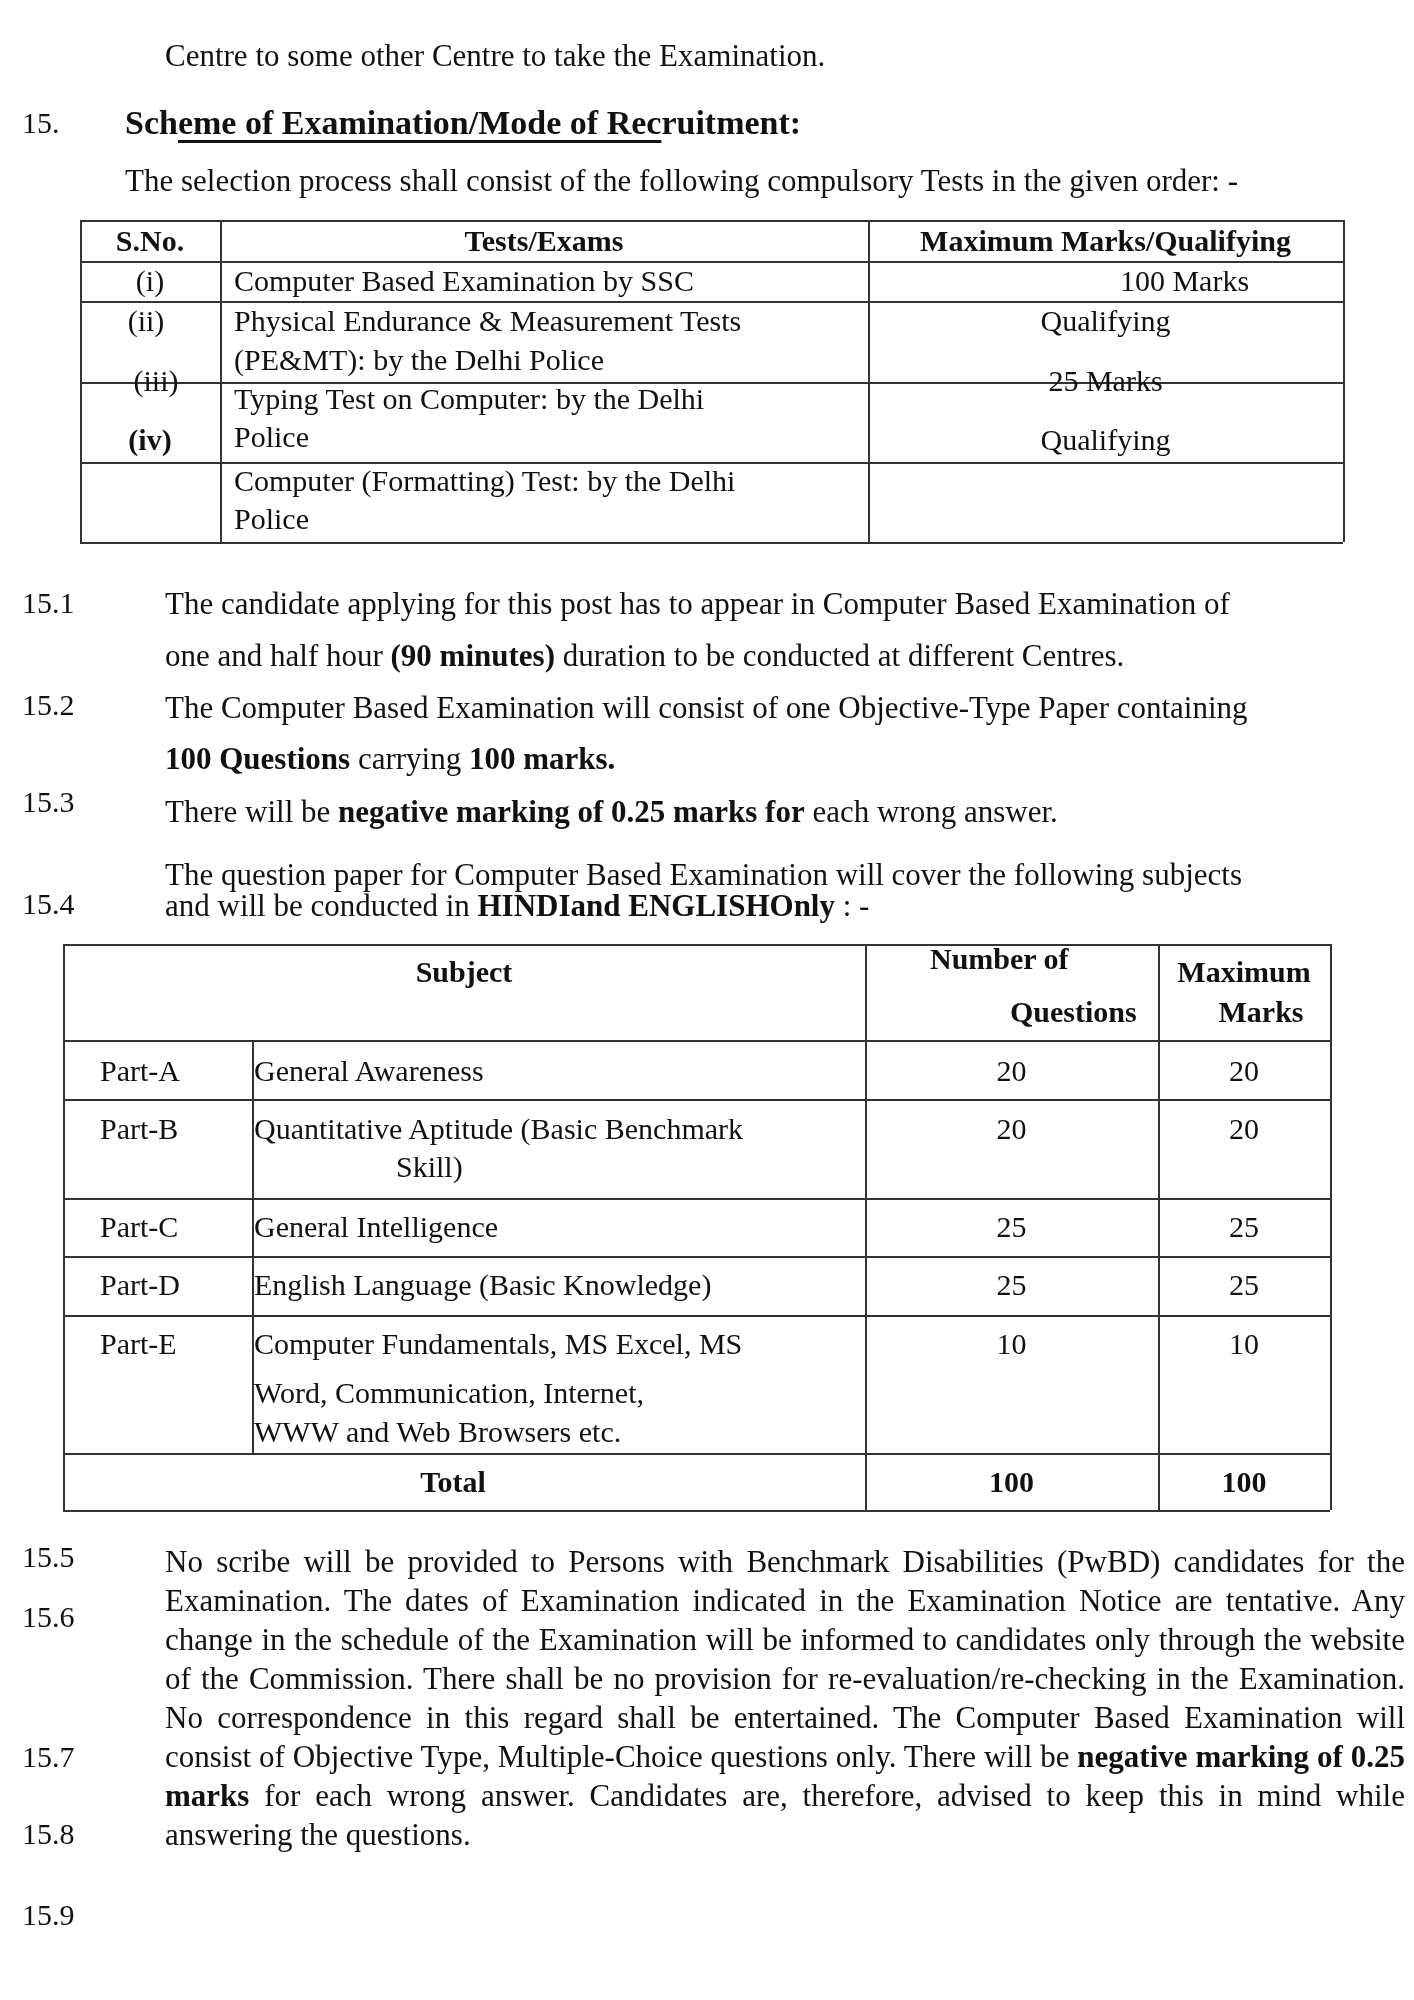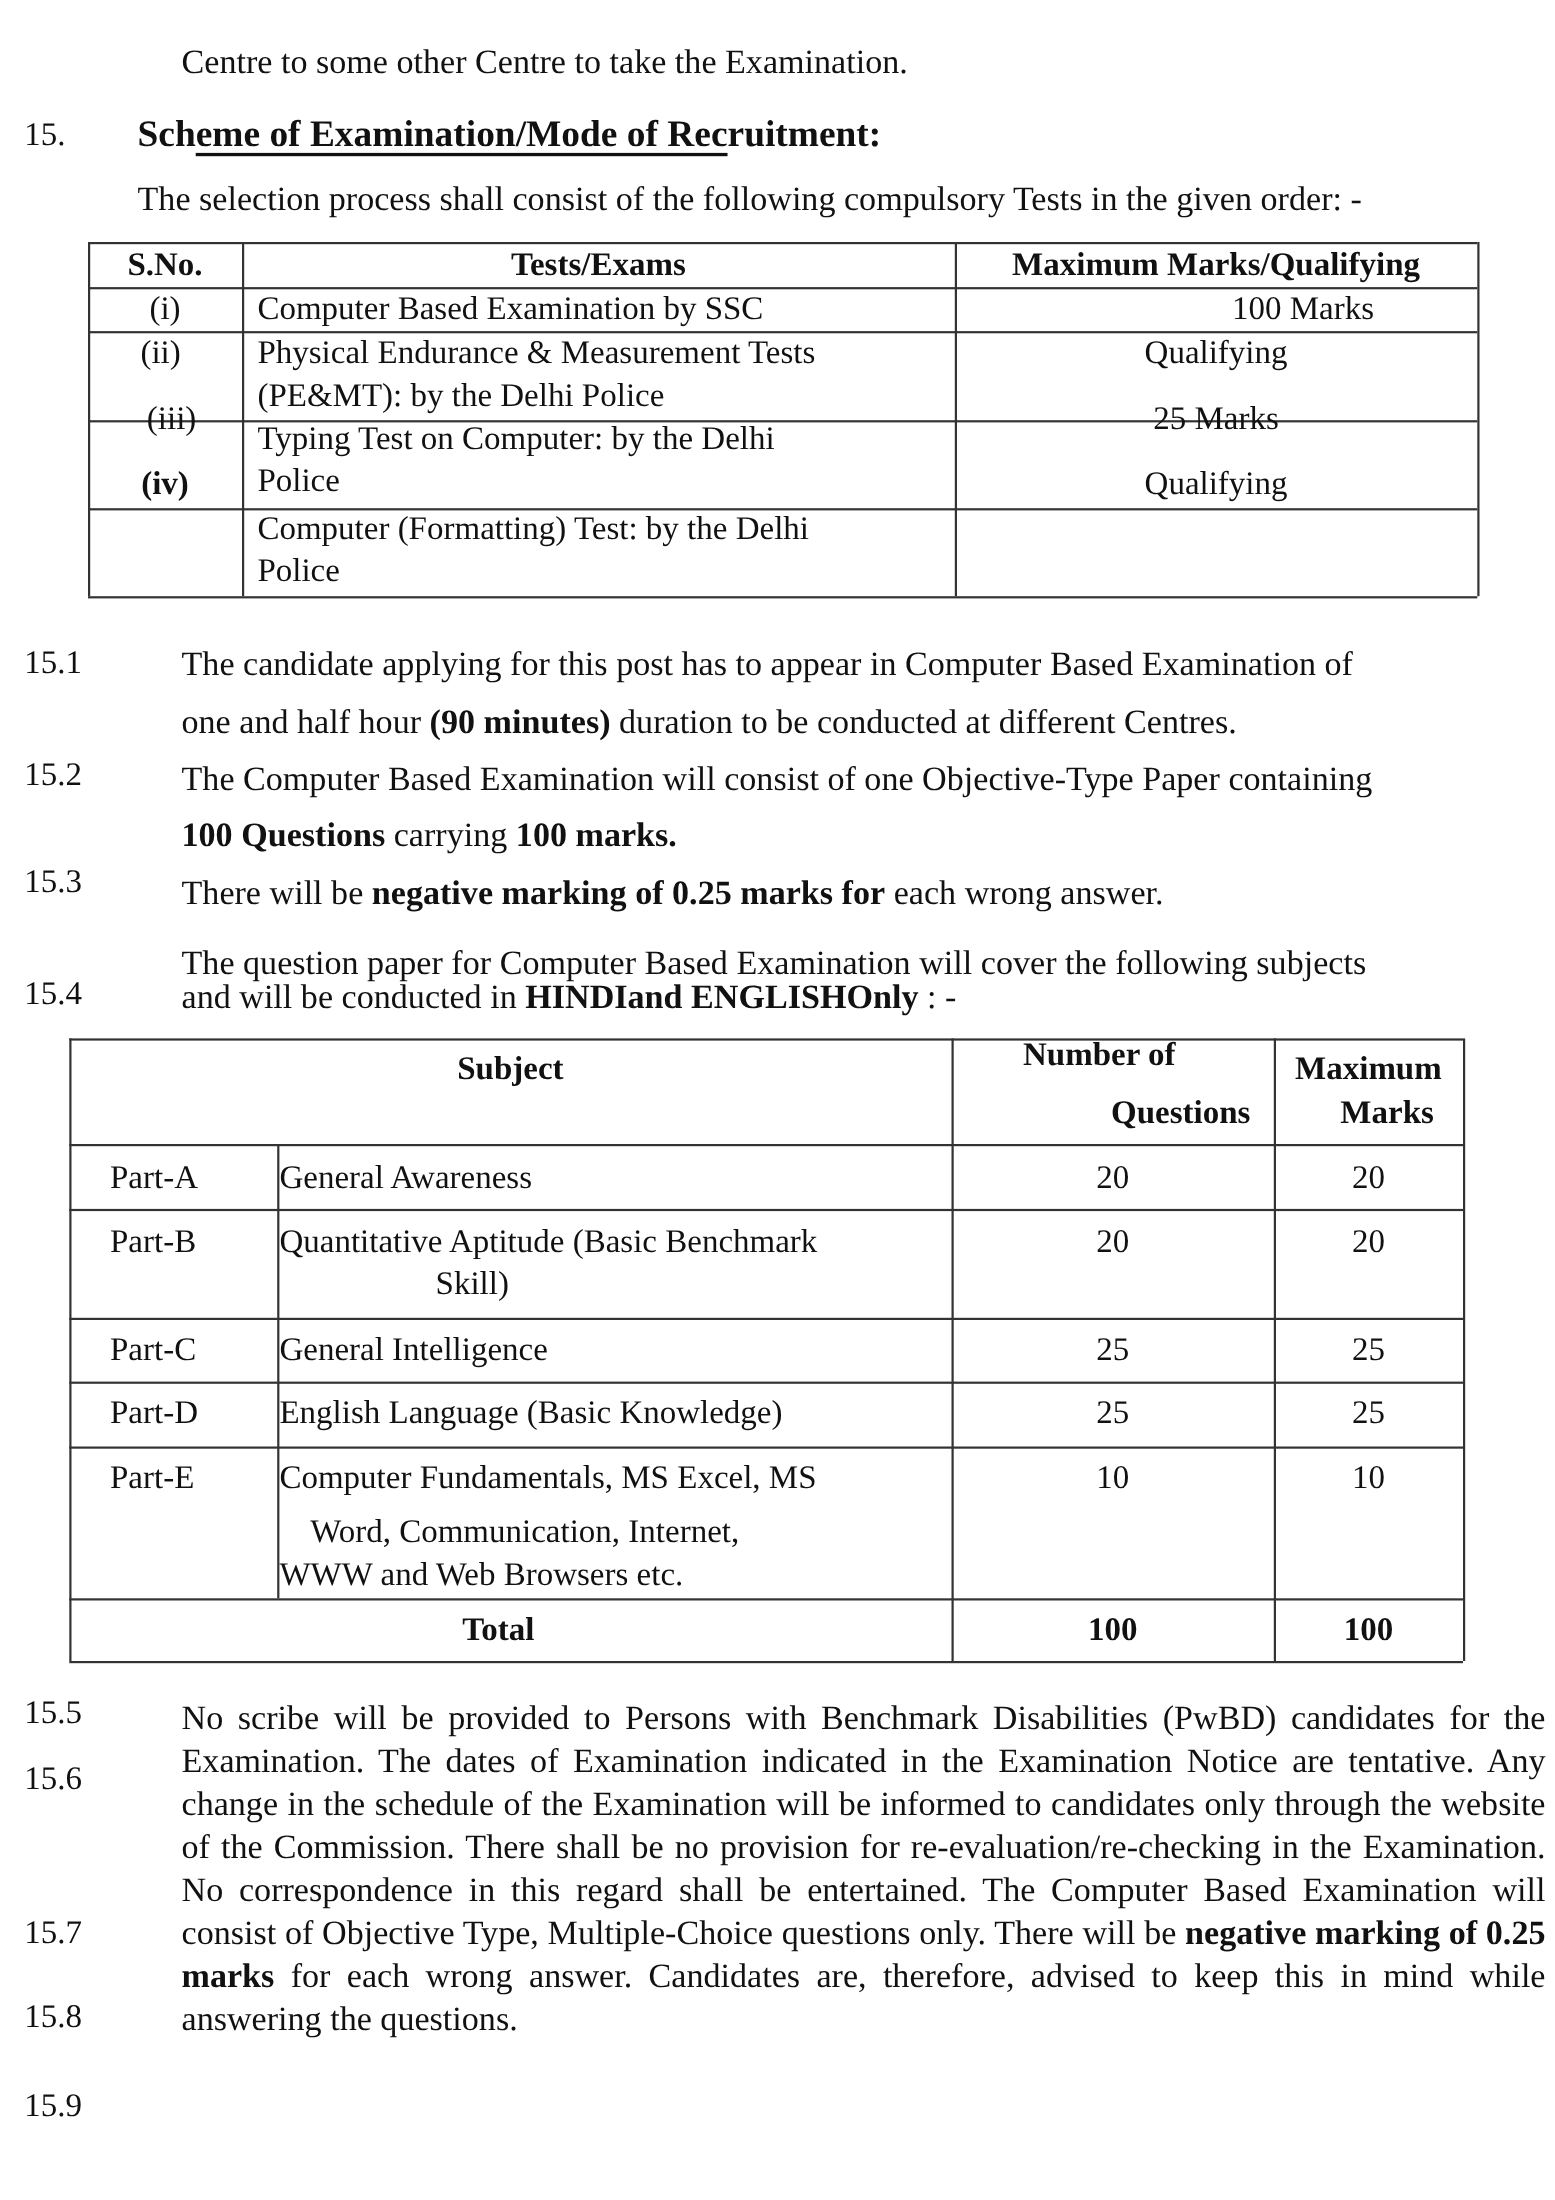--- a/index.html
+++ b/index.html
@@ -116,21 +116,21 @@
   <div class="cell center" style="left:865px; width:293px; top:1208px;">25</div>
   <div class="cell center" style="left:1158px; width:172px; top:1208px;">25</div>
 
   <div class="cell" style="left:100px; top:1266px;">Part-D</div>
   <div class="cell" style="left:254px; top:1266px;">English Language (Basic Knowledge)</div>
   <div class="cell center" style="left:865px; width:293px; top:1266px;">25</div>
   <div class="cell center" style="left:1158px; width:172px; top:1266px;">25</div>
 
   <div class="cell" style="left:100px; top:1325px;">Part-E</div>
   <div class="cell" style="left:254px; top:1325px;">Computer Fundamentals, MS Excel, MS</div>
-  <div class="cell" style="left:254px; top:1374px;margin-left:28px;">Word, Communication, Internet,</div>
+  <div class="cell" style="left:254px; top:1374px;">Word, Communication, Internet,</div>
   <div class="cell" style="left:254px; top:1413px;">WWW and Web Browsers etc.</div>
   <div class="cell center" style="left:865px; width:293px; top:1325px;">10</div>
   <div class="cell center" style="left:1158px; width:172px; top:1325px;">10</div>
 
   <div class="cell center bold" style="left:63px; width:780px; top:1463px;">Total</div>
   <div class="cell center bold" style="left:865px; width:293px; top:1463px;">100</div>
   <div class="cell center bold" style="left:1158px; width:172px; top:1463px;">100</div>
 </div>
 
 <div class="abs num" style="left:22px; top:1540px;">15.5</div>

